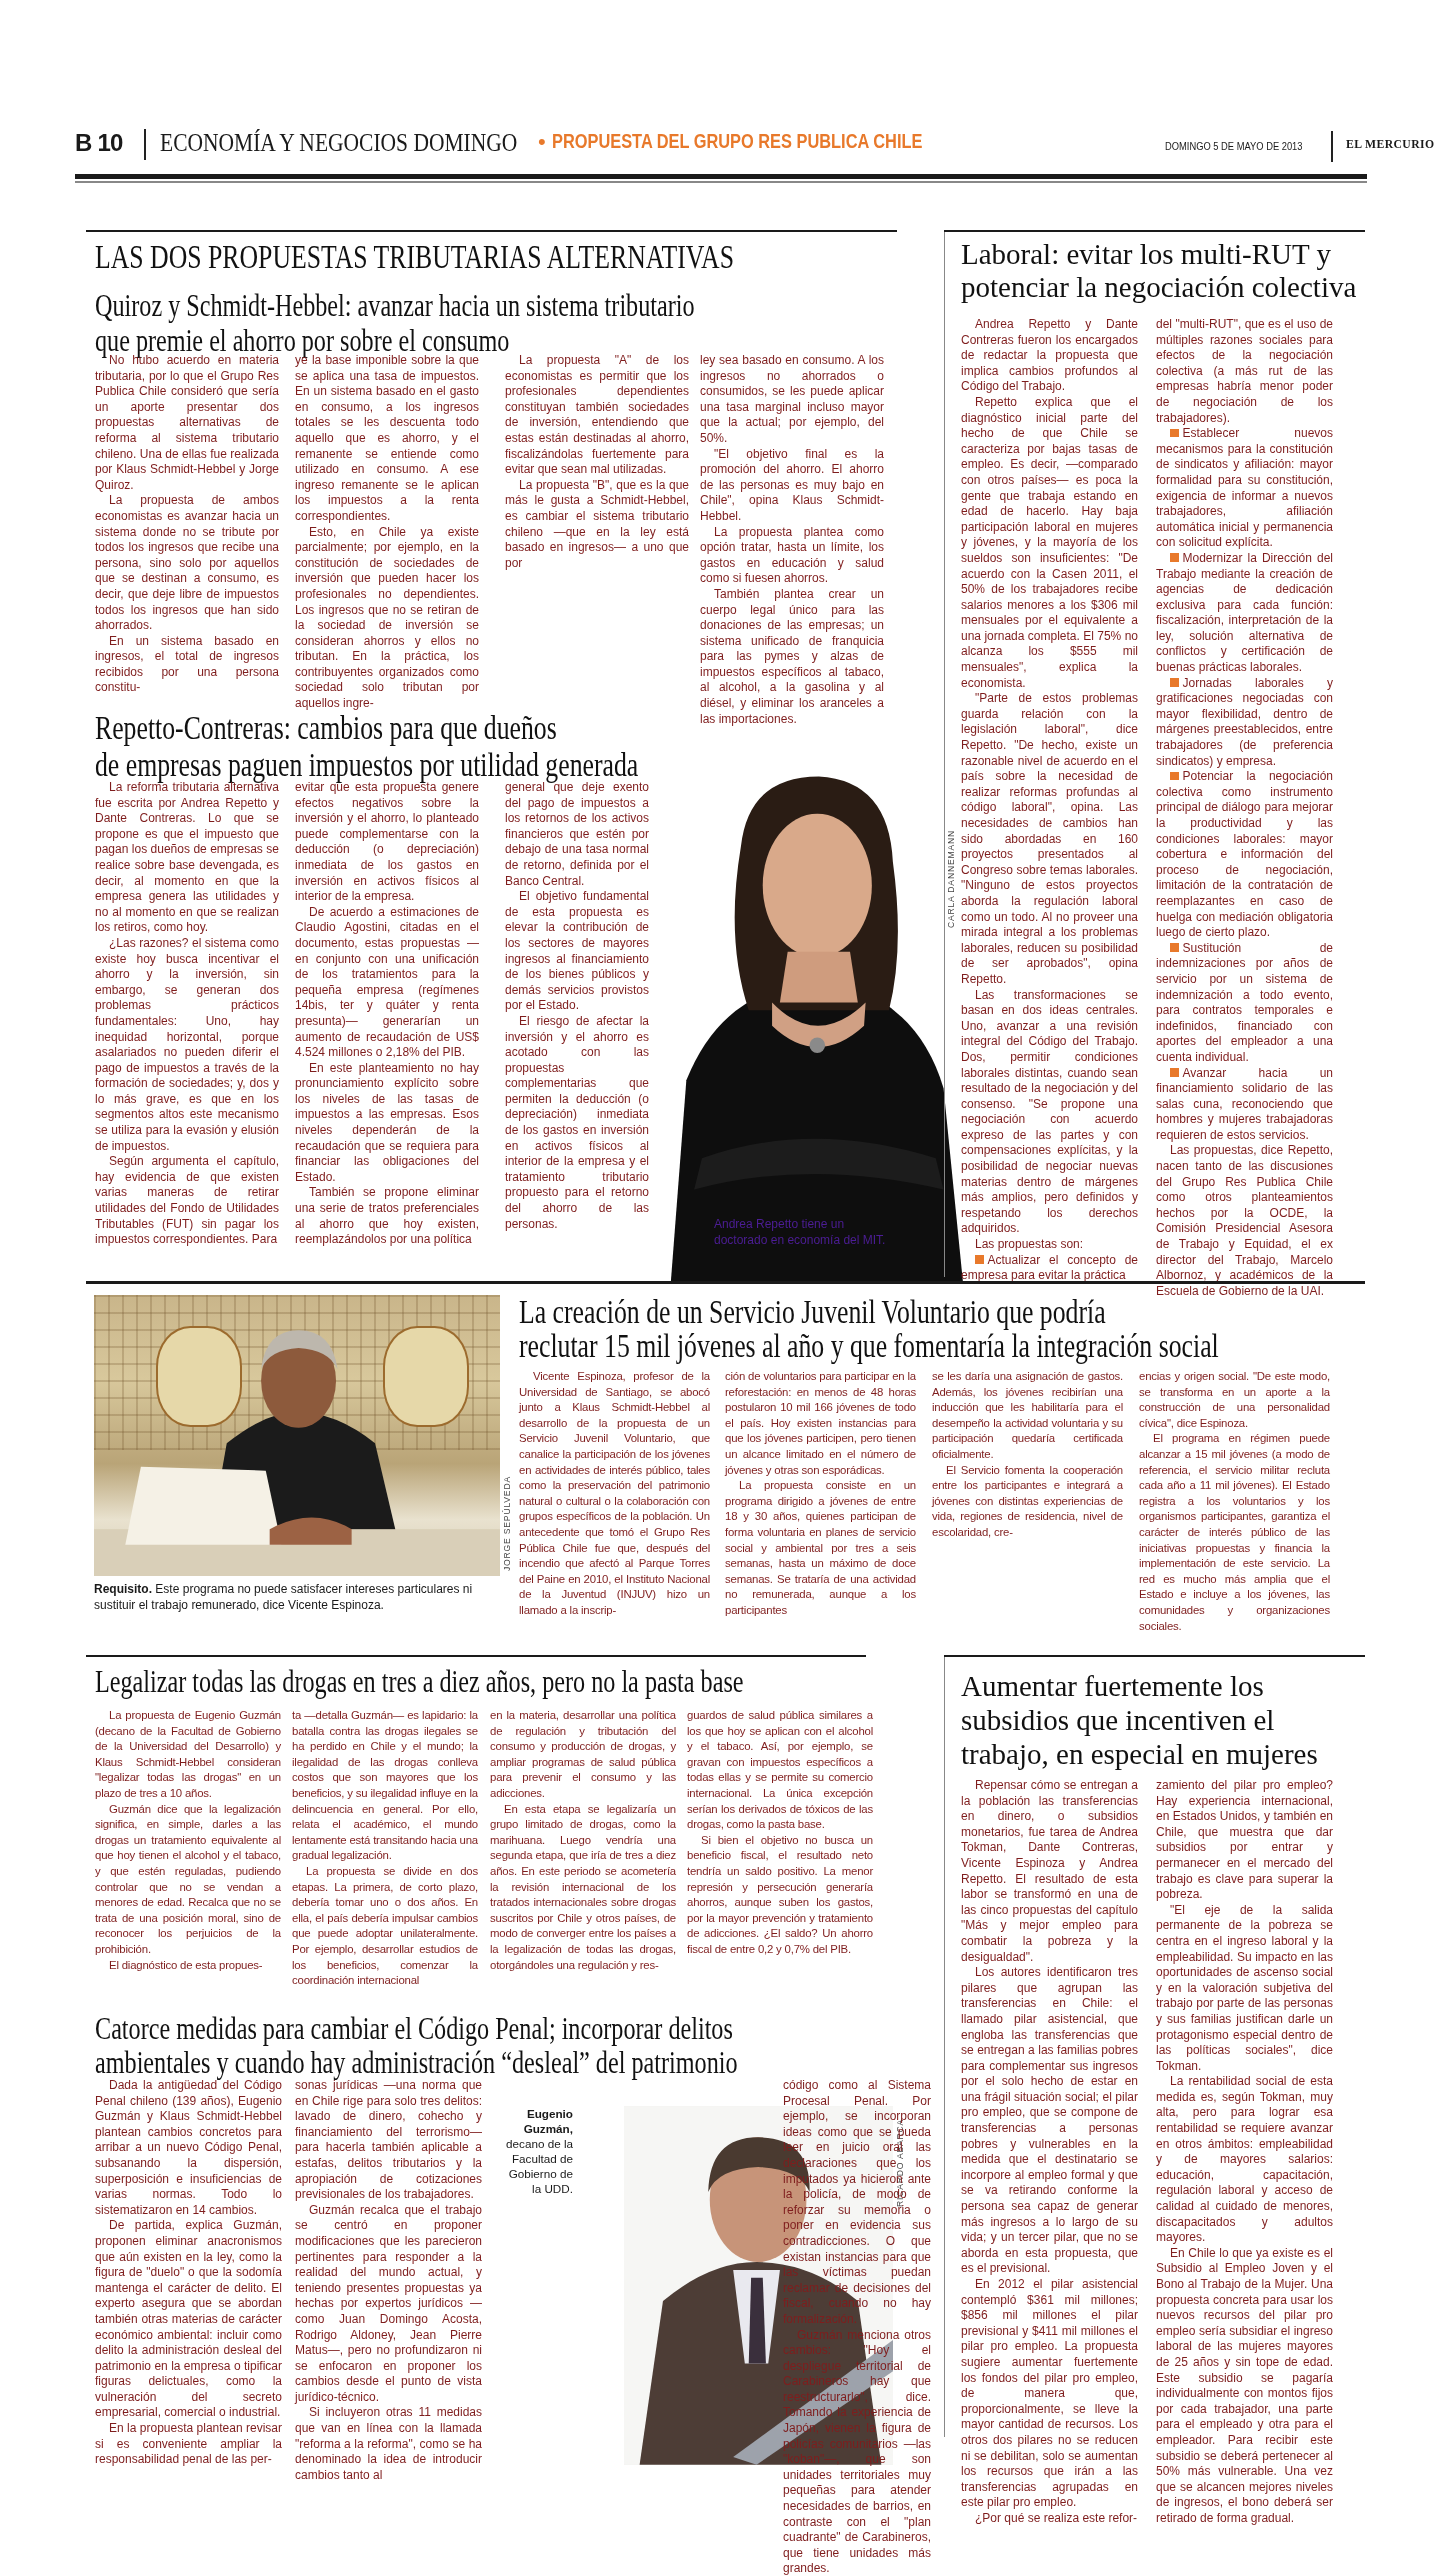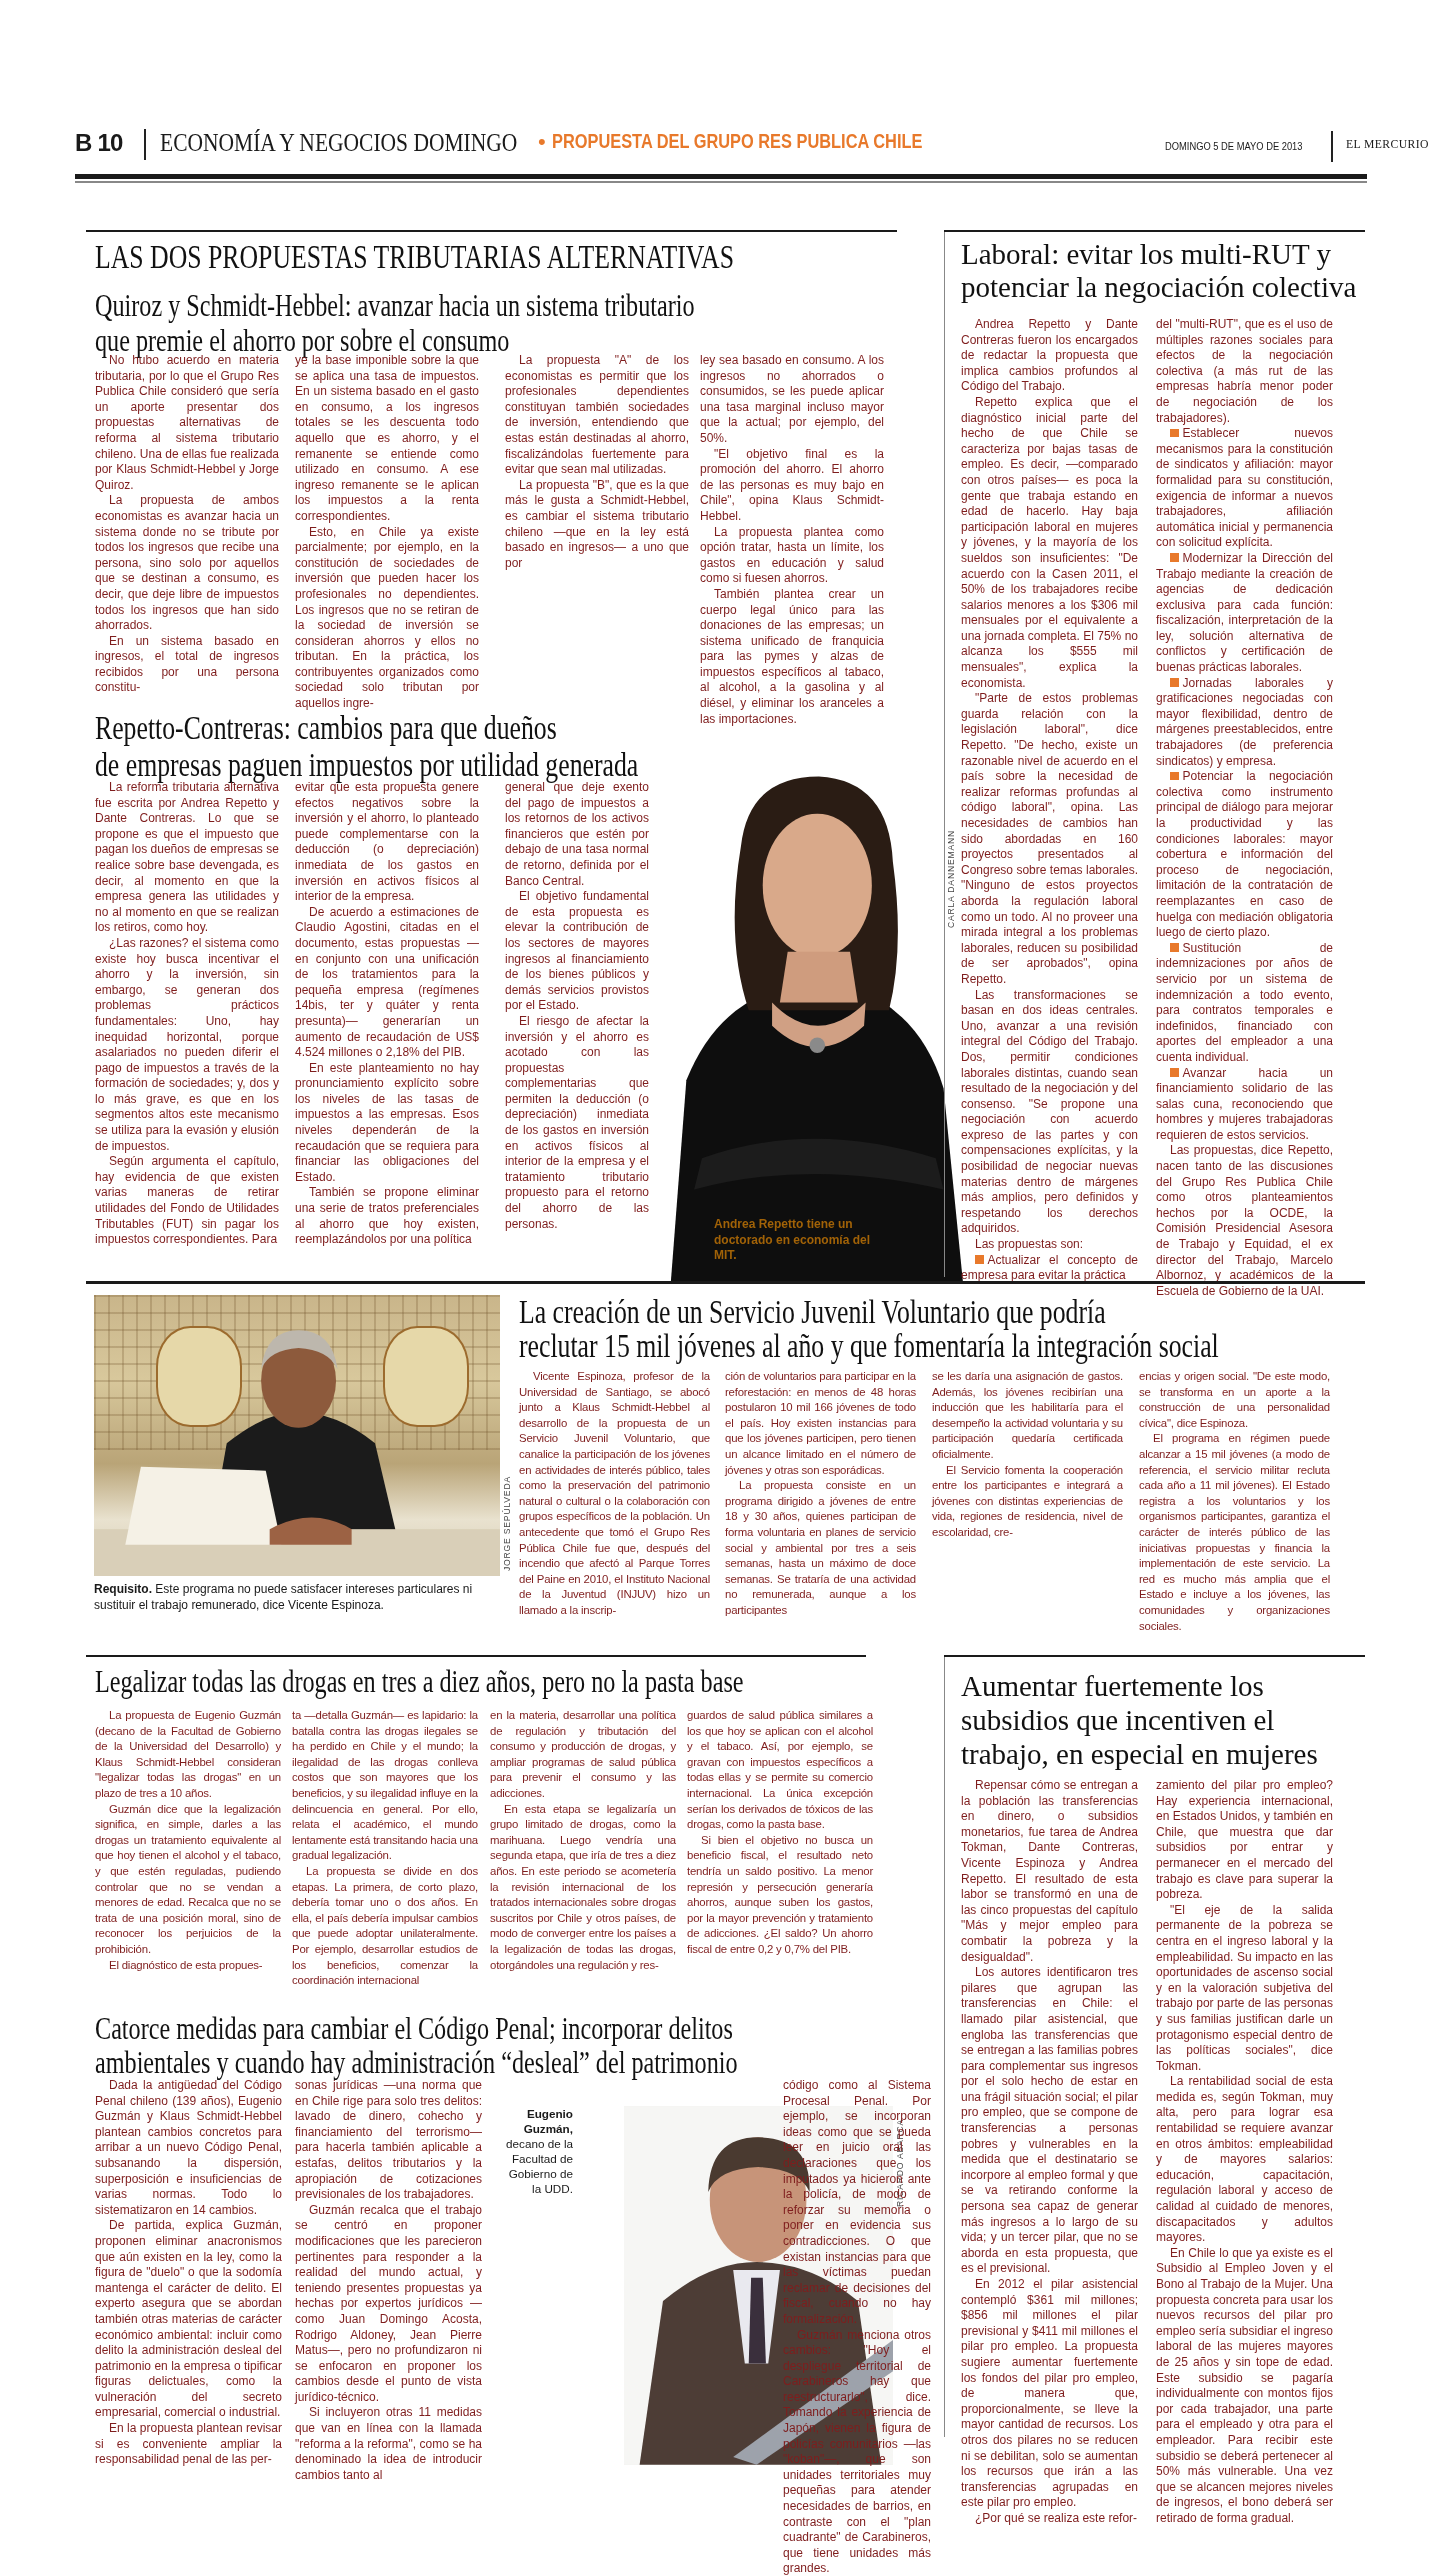--- a/index.html
+++ b/index.html
@@ -8,21 +8,21 @@
 
   
   .masthead { position: absolute; left: 75px; top: 129px; width: 1292px; height: 36px; display: flex; align-items: flex-start; }
   .page-num { font-family: "Liberation Sans", sans-serif; font-weight: bold; font-size: 24px; letter-spacing: -0.8px; width: 58px; }
   .mast-sep { width: 1.6px; height: 31px; background: #222; margin: 0 14px 0 11px; }
   .section-name { font-family: "Liberation Serif", serif; font-size: 25px; letter-spacing: 0px; transform: scaleX(0.86); transform-origin: left center; white-space: nowrap; }
   .mast-dot { color: #e8792b; font-size: 22px; margin: 0 6.2px 0 -37px; }
   .mast-propuesta { color: #e8792b; font-weight: bold; font-family: "Liberation Sans", sans-serif; font-size: 21px; transform: scaleX(0.78); transform-origin: left center; white-space: nowrap; }
   .mast-date { position: absolute; left: 1090px; top: 10px; font-size: 11.7px; transform: scaleX(0.8); transform-origin: left center; white-space: nowrap; }
   .mast-sep2 { position: absolute; left: 1256px; top: 1.6px; width: 1.6px; height: 31px; background: #222; }
-  .mast-paper { position: absolute; left: 1271px; top: 9.4px; font-family: "Liberation Serif", serif; font-weight: normal; font-size: 11.7px; letter-spacing: 0.4px; white-space: nowrap; }
+  .mast-paper { position: absolute; left: 1271px; top: 9.4px; font-family: "Liberation Serif", serif; font-weight: bold; font-size: 11.7px; letter-spacing: 0.4px; white-space: nowrap; }
   .mast-rule1 { position: absolute; left: 75px; top: 174px; width: 1292px; height: 4.7px; background: #1a1a1a; }
   .mast-rule2 { position: absolute; left: 75px; top: 181px; width: 1292px; height: 1.6px; background: #888; }
 
   
   .rule { position: absolute; height: 2.3px; background: #1a1a1a; }
   .vrule { position: absolute; width: 0.8px; background: #888; }
   .headline { position: absolute; font-family: "Liberation Serif", serif; color: #111; line-height: 1.12; }
   .cond { transform: scaleX(0.78); transform-origin: left top; white-space: nowrap; }
   .col { position: absolute; font-family: Liberation Sans, sans-serif; font-size: 12px; line-height: 15.6px; text-align: justify; hyphens: auto; color: #7f1d1d; }
   .col p { text-indent: 14px; margin-bottom: 0; }
@@ -115,21 +115,21 @@
       <path d="M20 680 L40 420 Q80 320 170 300 L250 300 Q340 330 370 430 L395 680 Z" fill="#0e0e0e"></path>
       <path d="M110 120 Q120 30 210 30 Q300 35 305 140 Q320 250 300 330 L120 330 Q90 240 110 120 Z" fill="#2a1c14"></path>
       <ellipse cx="208" cy="170" rx="70" ry="92" fill="#d9a98a"></ellipse>
       <path d="M170 255 L250 255 L260 320 L160 320 Z" fill="#cf9c7e"></path>
       <path d="M150 320 Q208 380 270 320 L268 350 Q208 405 150 350 Z" fill="#d0a084"></path>
       <path d="M60 520 Q200 470 360 520 L370 560 Q200 520 50 560 Z" fill="#1c1c1c"></path>
       <circle cx="208" cy="375" r="10" fill="#8a8a8a"></circle>
     </svg>
   </div>
   <div class="credit" style="left:946px;top:928px;">CARLA DANNEMANN</div>
-  <div class="caption" style="left:714px;top:1217px;width:172px;color:#a16207;font-weight:bold;">Andrea Repetto tiene un doctorado en economía del MIT.</div>
+  <div class="caption" style="left:714px;top:1217px;width:172px;color:#4c1d95;font-weight:normal;">Andrea Repetto tiene un doctorado en economía del MIT.</div>
 </section>
 
 <article>
   <div class="vrule" style="left:944px;top:232px;height:1045px;"></div>
   <div class="rule" style="left:944px;top:230px;width:421px;"></div>
   <div class="headline" style="left:961px;top:238px;font-size:29px;line-height:33px;">
     <div>Laboral: evitar los multi-RUT y</div>
     <div>potenciar la negociación colectiva</div>
   </div>
   <div class="col" style="left:961px;top:317px;width:177px;">

